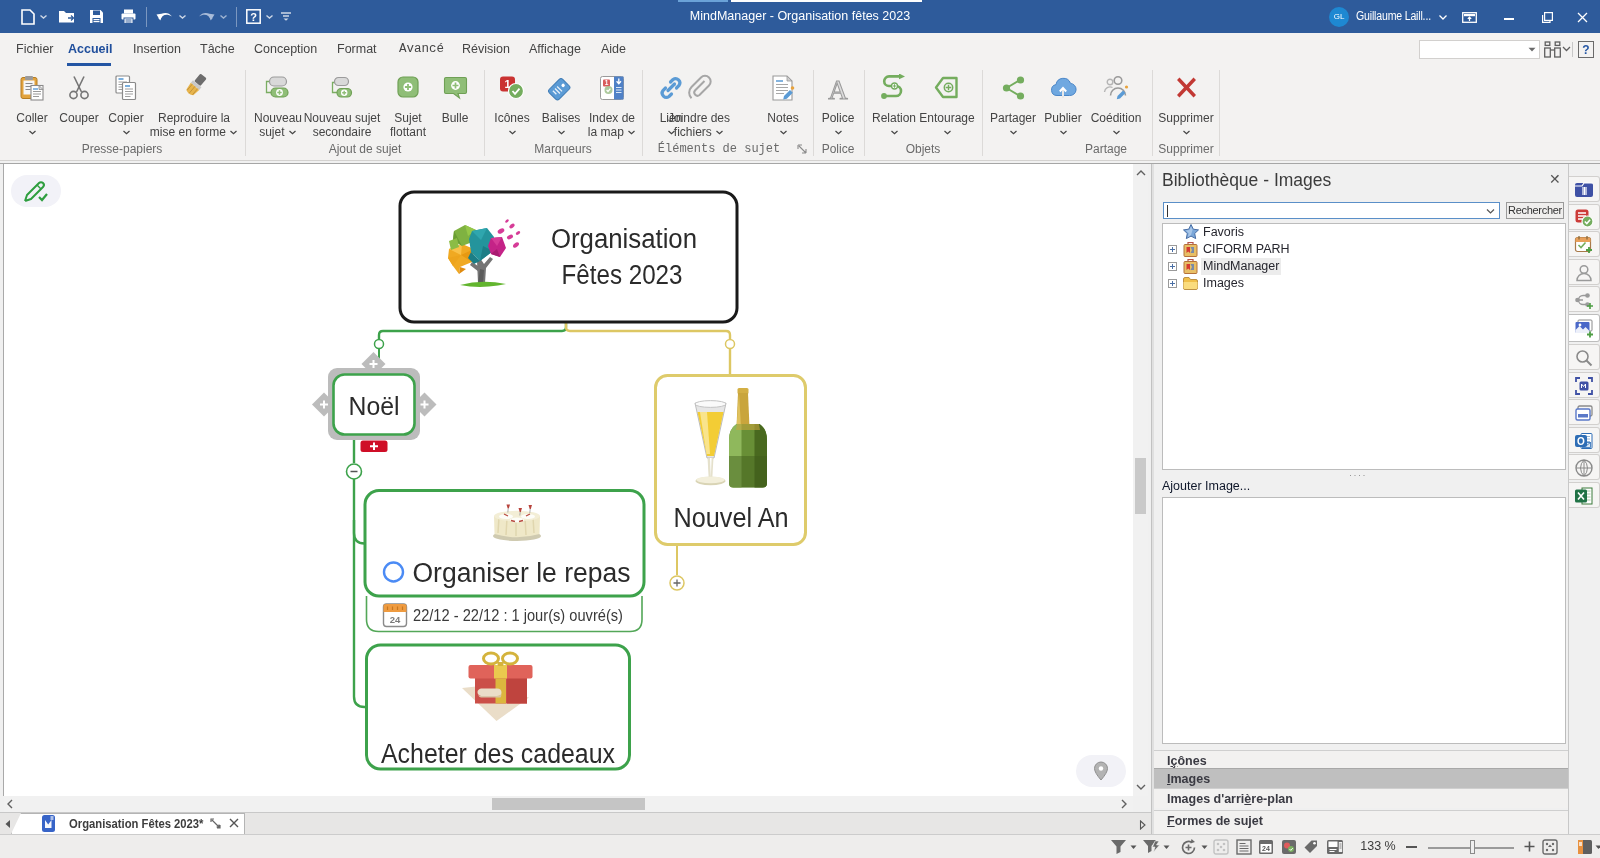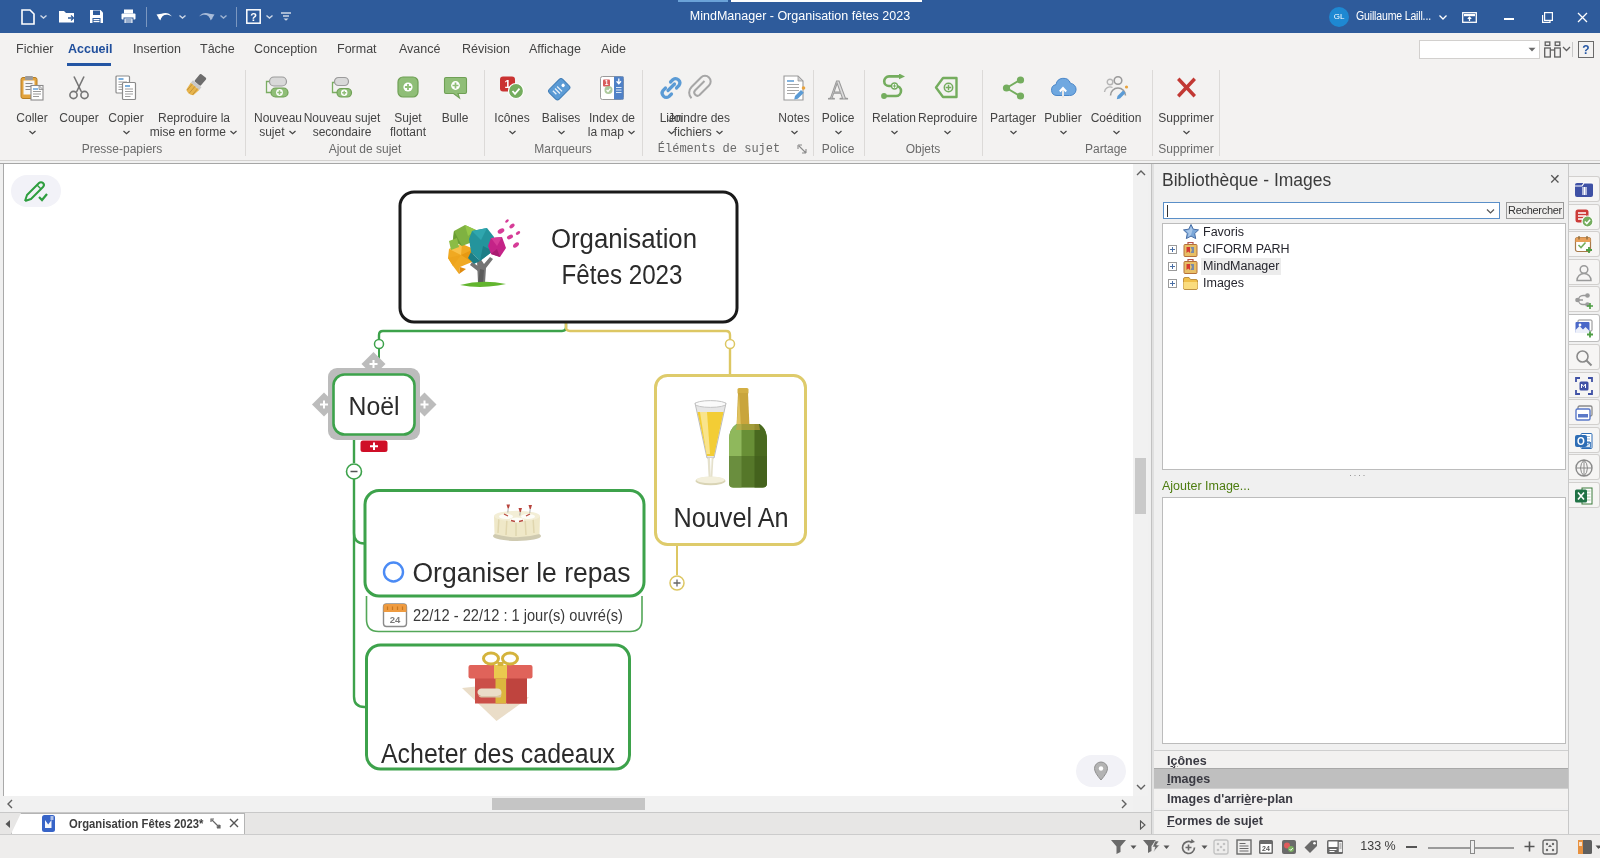--- a/index.html
+++ b/index.html
@@ -52,21 +52,21 @@
 
 
 #paneldiv { position:absolute; left:1151px; top:164px; width:3px; height:670px; background:#e0e0e0; border-left:1px solid #c2c2c2; }
 #panel { position:absolute; left:1154px; top:164px; width:414px; height:670px; background:#f0f0f0; }
 #ptitle { position:absolute; left:1162px; top:170px; font-size:17.5px; color:#3b3b3b; }
 #pclose { position:absolute; left:1549px; top:171px; font-size:14px; color:#555; }
 #searchbox { position:absolute; left:1163px; top:202px; width:337px; height:17px; background:#fff; border:1px solid #5a8fc8; }
 #searchbtn { position:absolute; left:1506px; top:202px; width:58px; height:17px; background:#efeeed; border:1px solid #9a9a9a; text-align:center; font-size:11px; line-height:15px; color:#333; letter-spacing:-0.3px; }
 #treebox { position:absolute; left:1162px; top:223px; width:404px; height:247px; background:#fff; border:1px solid #bcbcbc; }
 .trow { position:absolute; left:1162px; font-size:12.5px; color:#26262e; height:17px; line-height:17px; }
-#addimg { position:absolute; left:1162px; top:479px; font-size:12.5px; color:#4d7c0f; }
+#addimg { position:absolute; left:1162px; top:479px; font-size:12.5px; color:#0f172a; }
 #prevbox { position:absolute; left:1162px; top:497px; width:404px; height:247px; background:#fff; border:1px solid #bcbcbc; }
 .ptab { position:absolute; left:1154px; width:414px; height:20px; background:#f2f1f0; border-top:1px solid #cfcfcf; font-size:12.5px; font-weight:bold; color:#3a3a42; line-height:20px; padding-left:13px; }
 .ptab u { text-decoration:underline; }
 
 
 #strip { position:absolute; left:1568px; top:164px; width:32px; height:670px; background:#f0f0f0; border-left:1px solid #c8c8c8; }
 .scell { position:absolute; left:1569px; width:31px; height:26px; background:#f6f5f4; border:1px solid #d2d0ce; border-left:none; border-radius:0 3px 3px 0; }
 .scell.sel { background:#ffffff; border-color:#bdbdbd; }
 .scell svg { position:absolute; left:5px; top:3px; }
 </style>
@@ -156,21 +156,21 @@
 </div>
 
 <div id="menurow"></div>
 <div class="mitem" style="left:16px;">Fichier</div>
 <div class="mitem" id="accueil" style="left:68px;">Accueil</div>
 <div id="accueil-line"></div>
 <div class="mitem" style="left:133px;">Insertion</div>
 <div class="mitem" style="left:200px;">Tâche</div>
 <div class="mitem" style="left:254px;">Conception</div>
 <div class="mitem" style="left:337px;">Format</div>
-<div class="mitem" style="left:399px;">Avancé</div>
+<div class="mitem" style="left:399px;font-family:Liberation Mono, monospace;">Avancé</div>
 <div class="mitem" style="left:462px;">Révision</div>
 <div class="mitem" style="left:529px;">Affichage</div>
 <div class="mitem" style="left:601px;text-align:center;">Aide</div>
 
 <div style="position:absolute; left:1419px; top:40px; width:121px; height:19px; background:#fff; border:1px solid #d2d0ce;"></div>
 <svg class="abs" style="left:1528px; top:47px;" width="8" height="6">
     <path d="M0.5 0.8 L4 4.6 L7.5 0.8 Z" fill="#6a6a6a"></path>
   </svg>
 <svg class="abs" style="left:1544px; top:41px;" width="17" height="17" viewBox="0 0 17 17">
     <g stroke="#5f5f5f" fill="none" stroke-width="1.3">
@@ -366,21 +366,21 @@
 <div class="rbtn" style="left:661px; width:76px;">
 <svg class="ric" width="28" height="27" viewBox="0 0 28 27">
       <path d="M19.5 6.5 L10 16 a3.2 3.2 0 0 0 4.5 4.5 L24 11 a5.6 5.6 0 0 0 -8 -8 L6.5 12.5 a8 8 0 0 0 0 11.3" fill="none" stroke="#a6a6a6" stroke-width="2"></path>
     </svg>
 <div class="rlabel">Joindre des</div>
 <div class="rlabel">fichiers <svg width="9" height="6">
         <path d="M1.5 1 L4.5 3.8 L7.5 1" stroke="#444" fill="none" stroke-width="1.2"></path>
       </svg></div>
 </div>
 
-<div class="rbtn" style="left:761px; width:44px;margin-left:11px;">
+<div class="rbtn" style="left:761px; width:44px;">
 <svg class="ric" width="28" height="27" viewBox="0 0 28 27">
       <path d="M4 1.5 h14 l5 5 v19 h-19 z" fill="#fff" stroke="#9a9a9a" stroke-width="1.1"></path>
       <path d="M18 1.5 l5 5 h-5 z" fill="#cfcfcf" stroke="#9a9a9a" stroke-width="0.8"></path>
       <path d="M7 6.5 h7" stroke="#5b9bd5" stroke-width="1.5"></path>
       <path d="M7 10 h12 M7 13 h12 M7 16 h12 M7 19 h8" stroke="#a8a8a8" stroke-width="1.1"></path>
       <path d="M15 21.5 l6-6 l2.8 2.8 l-6 6 l-3.6 0.8 z" fill="#5b9bd5"></path>
       <circle cx="23.5" cy="13.5" r="1.8" fill="#e8a33d"></circle>
     </svg>
 <div class="rlabel">Notes</div>
 <svg width="9" height="6" style="margin-top:3px;">
@@ -416,21 +416,21 @@
       <path d="M1.5 1 L4.5 3.8 L7.5 1" stroke="#444" fill="none" stroke-width="1.2"></path>
     </svg>
 </div>
 
 <div class="rbtn" style="left:918px; width:58px;">
 <svg class="ric" width="28" height="27" viewBox="0 0 28 27">
       <path d="M10 3.5 h13.5 v19 H10 L3 13 z" fill="none" stroke="#74ad5e" stroke-width="2.4" stroke-linejoin="round"></path>
       <circle cx="15.5" cy="13" r="4.2" fill="none" stroke="#74ad5e" stroke-width="1.5"></circle>
       <path d="M15.5 10.2 v5.6 M12.7 13 h5.6" stroke="#74ad5e" stroke-width="1.4"></path>
     </svg>
-<div class="rlabel">Reproduire</div>
+<div class="rlabel">Entourage</div>
 <svg width="9" height="6" style="margin-top:3px;">
       <path d="M1.5 1 L4.5 3.8 L7.5 1" stroke="#444" fill="none" stroke-width="1.2"></path>
     </svg>
 </div>
 <div class="glabel" style="left:923px;text-align:center;">Objets</div>
 
 <div class="rbtn" style="left:988px; width:50px;">
 <svg class="ric" width="27" height="27" viewBox="0 0 27 27">
       <g stroke="#74ad5e" stroke-width="2">
         <path d="M6.5 13.5 L20 5.5 M6.5 13.5 L20 21.5"></path>

